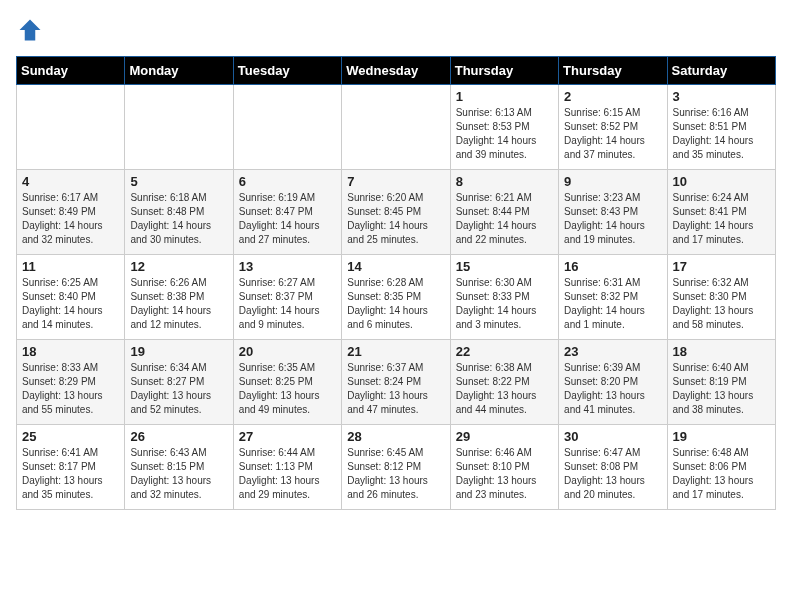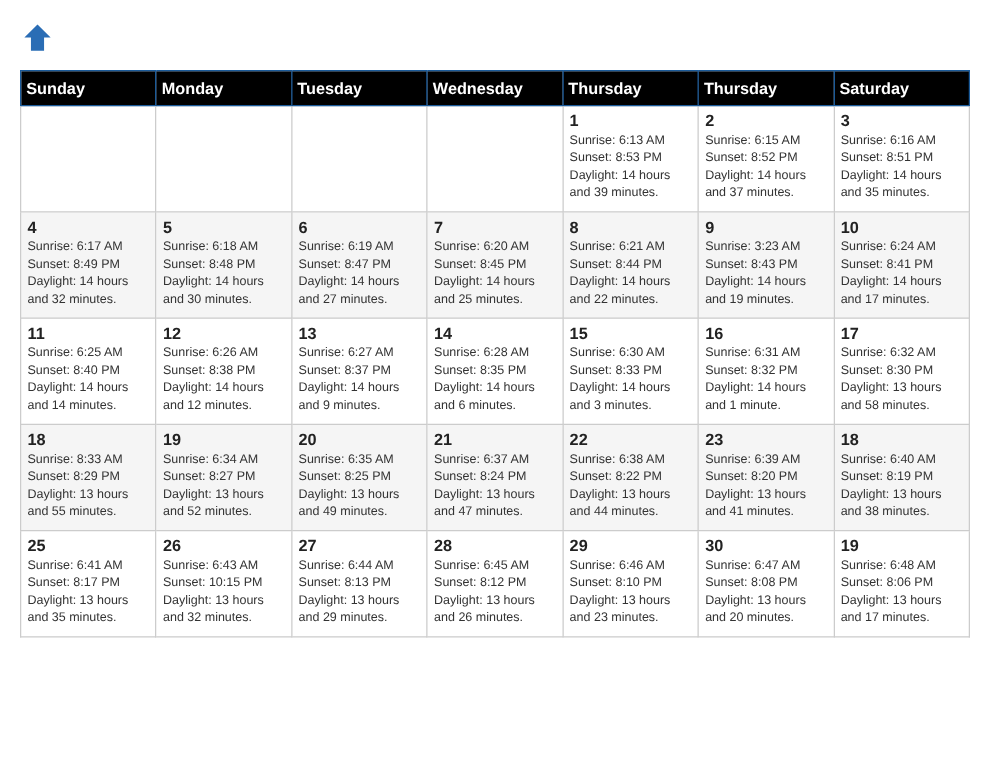--- a/index.html
+++ b/index.html
@@ -311,28 +311,28 @@
         <td>
           <span class="day-num">25</span>
           <div class="day-info">Sunrise: 6:41 AM
 Sunset: 8:17 PM
 Daylight: 13 hours
 and 35 minutes.</div>
         </td>
         <td>
           <span class="day-num">26</span>
           <div class="day-info">Sunrise: 6:43 AM
-Sunset: 10:15 PM
+Sunset: 8:15 PM
 Daylight: 13 hours
 and 32 minutes.</div>
         </td>
         <td>
           <span class="day-num">27</span>
           <div class="day-info">Sunrise: 6:44 AM
-Sunset: 8:13 PM
+Sunset: 1:13 PM
 Daylight: 13 hours
 and 29 minutes.</div>
         </td>
         <td>
           <span class="day-num">28</span>
           <div class="day-info">Sunrise: 6:45 AM
 Sunset: 8:12 PM
 Daylight: 13 hours
 and 26 minutes.</div>
         </td>

